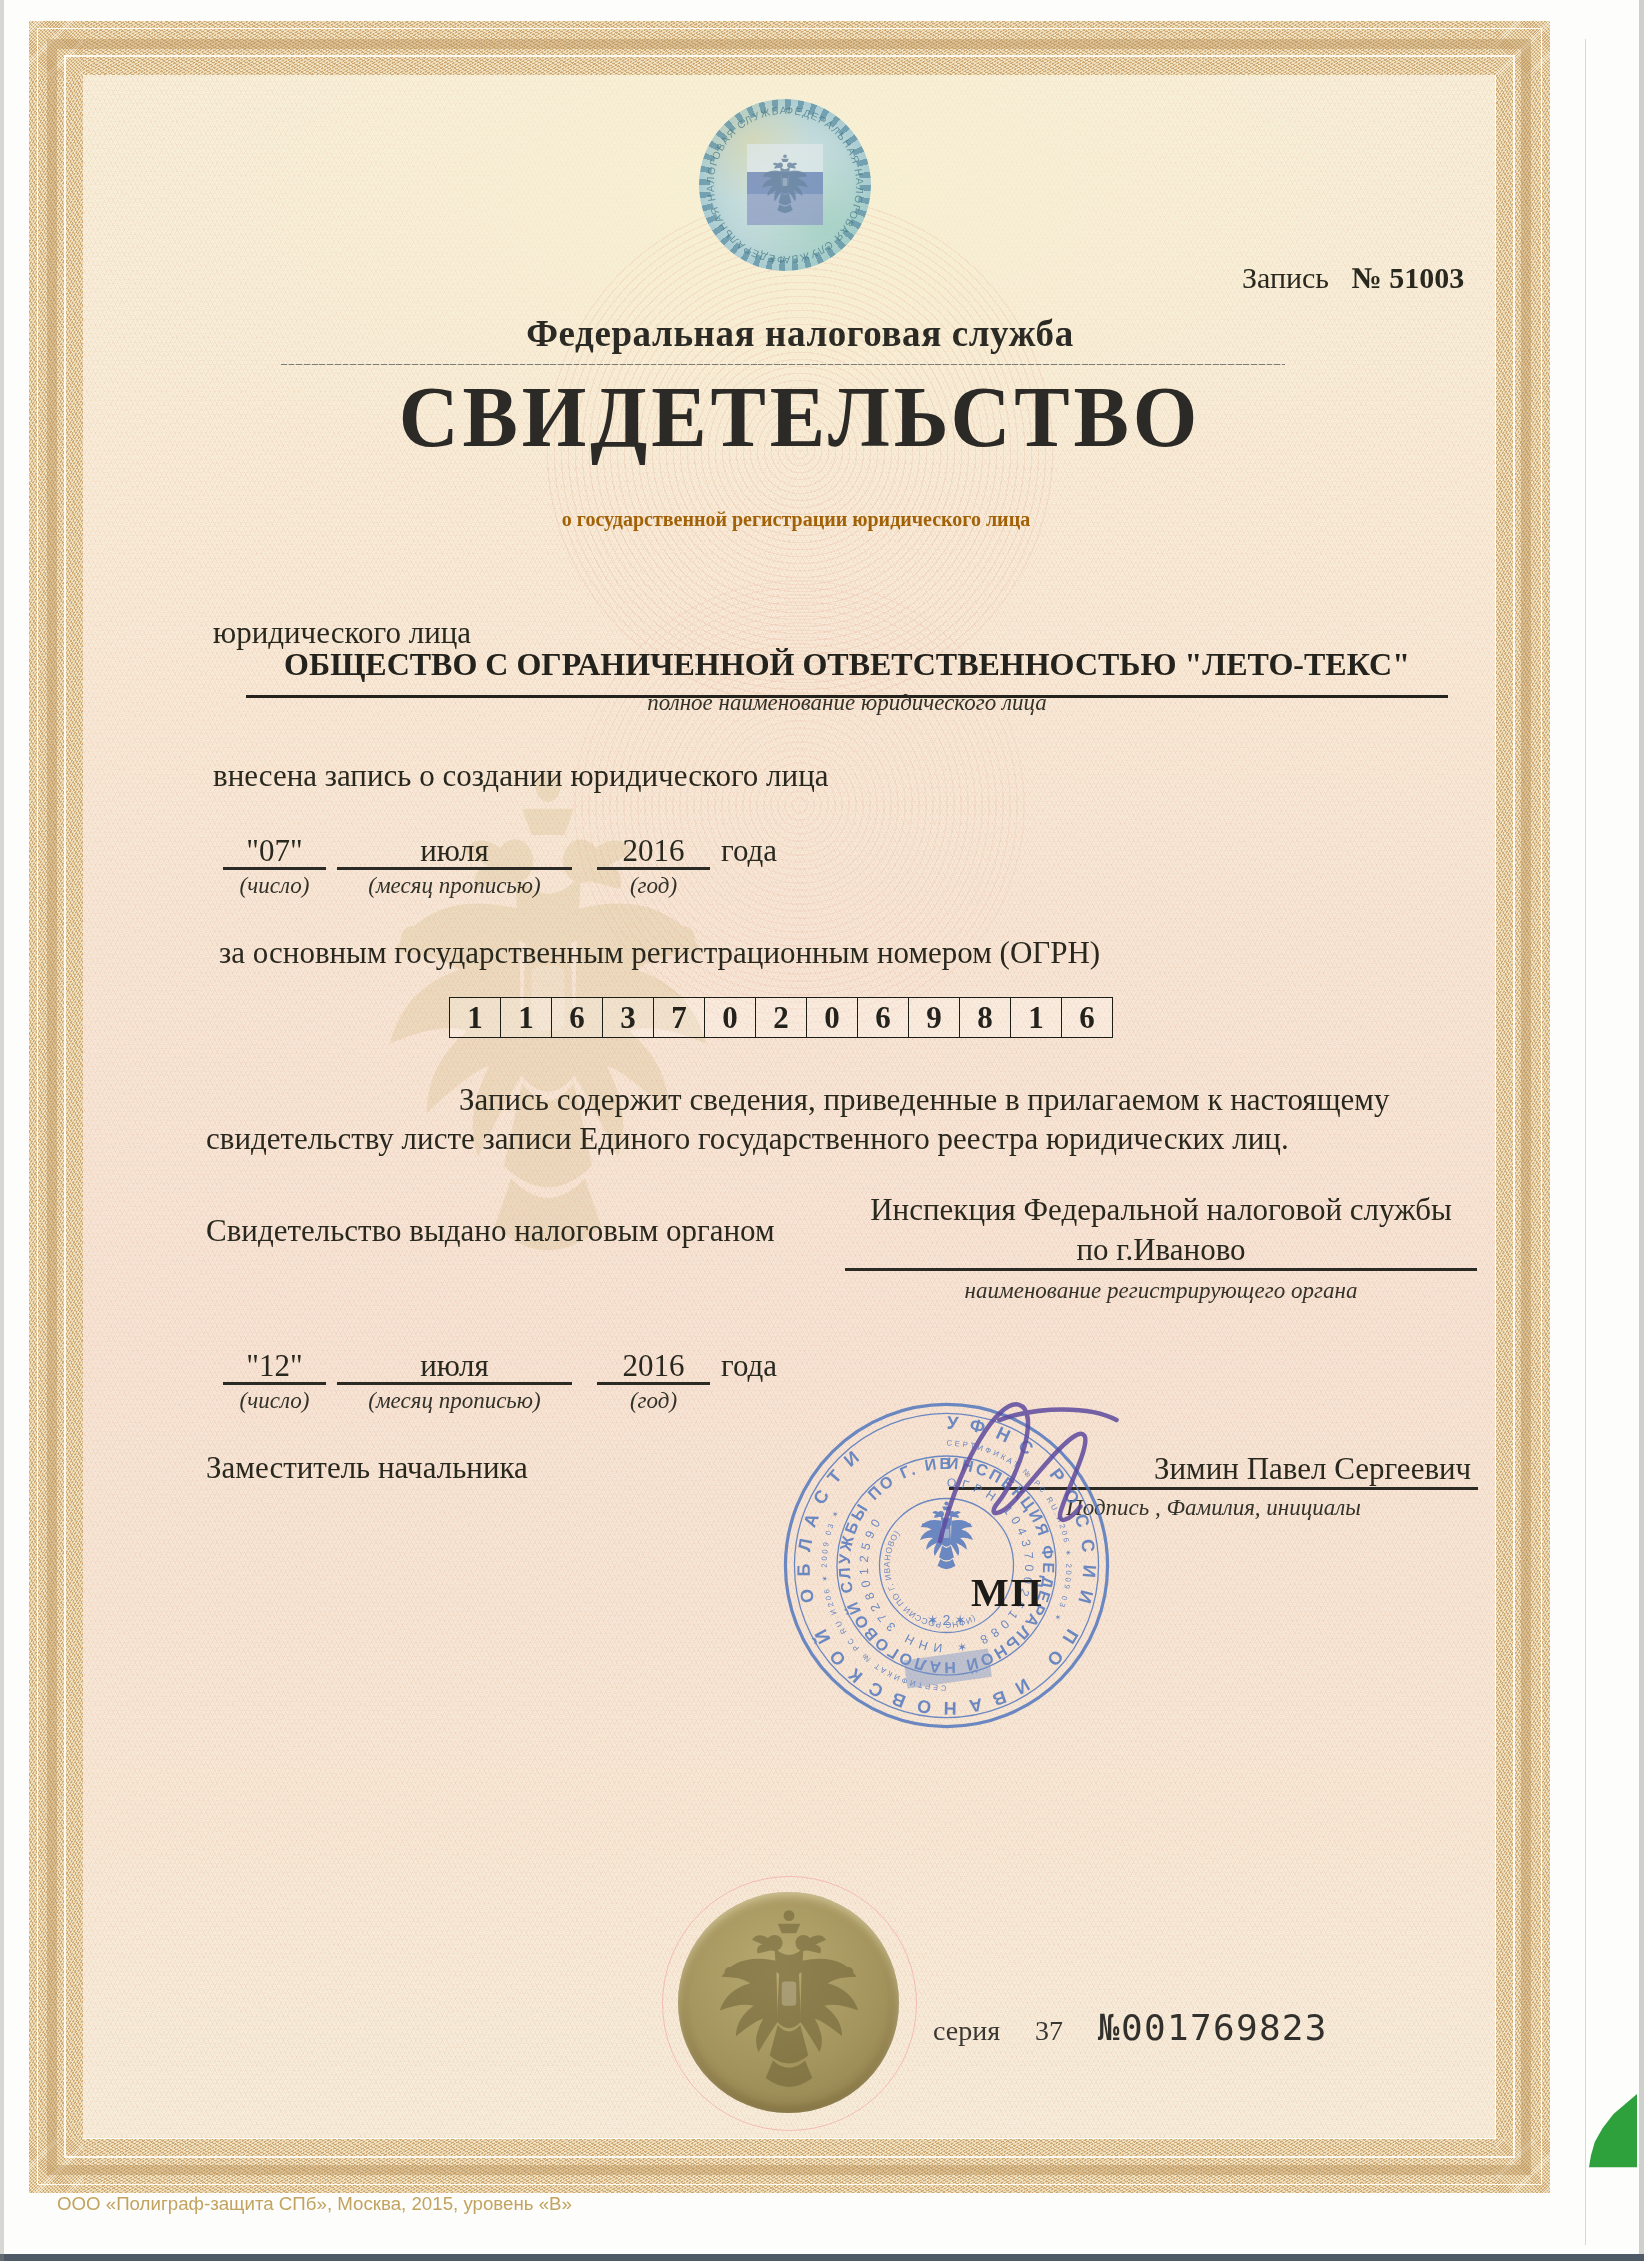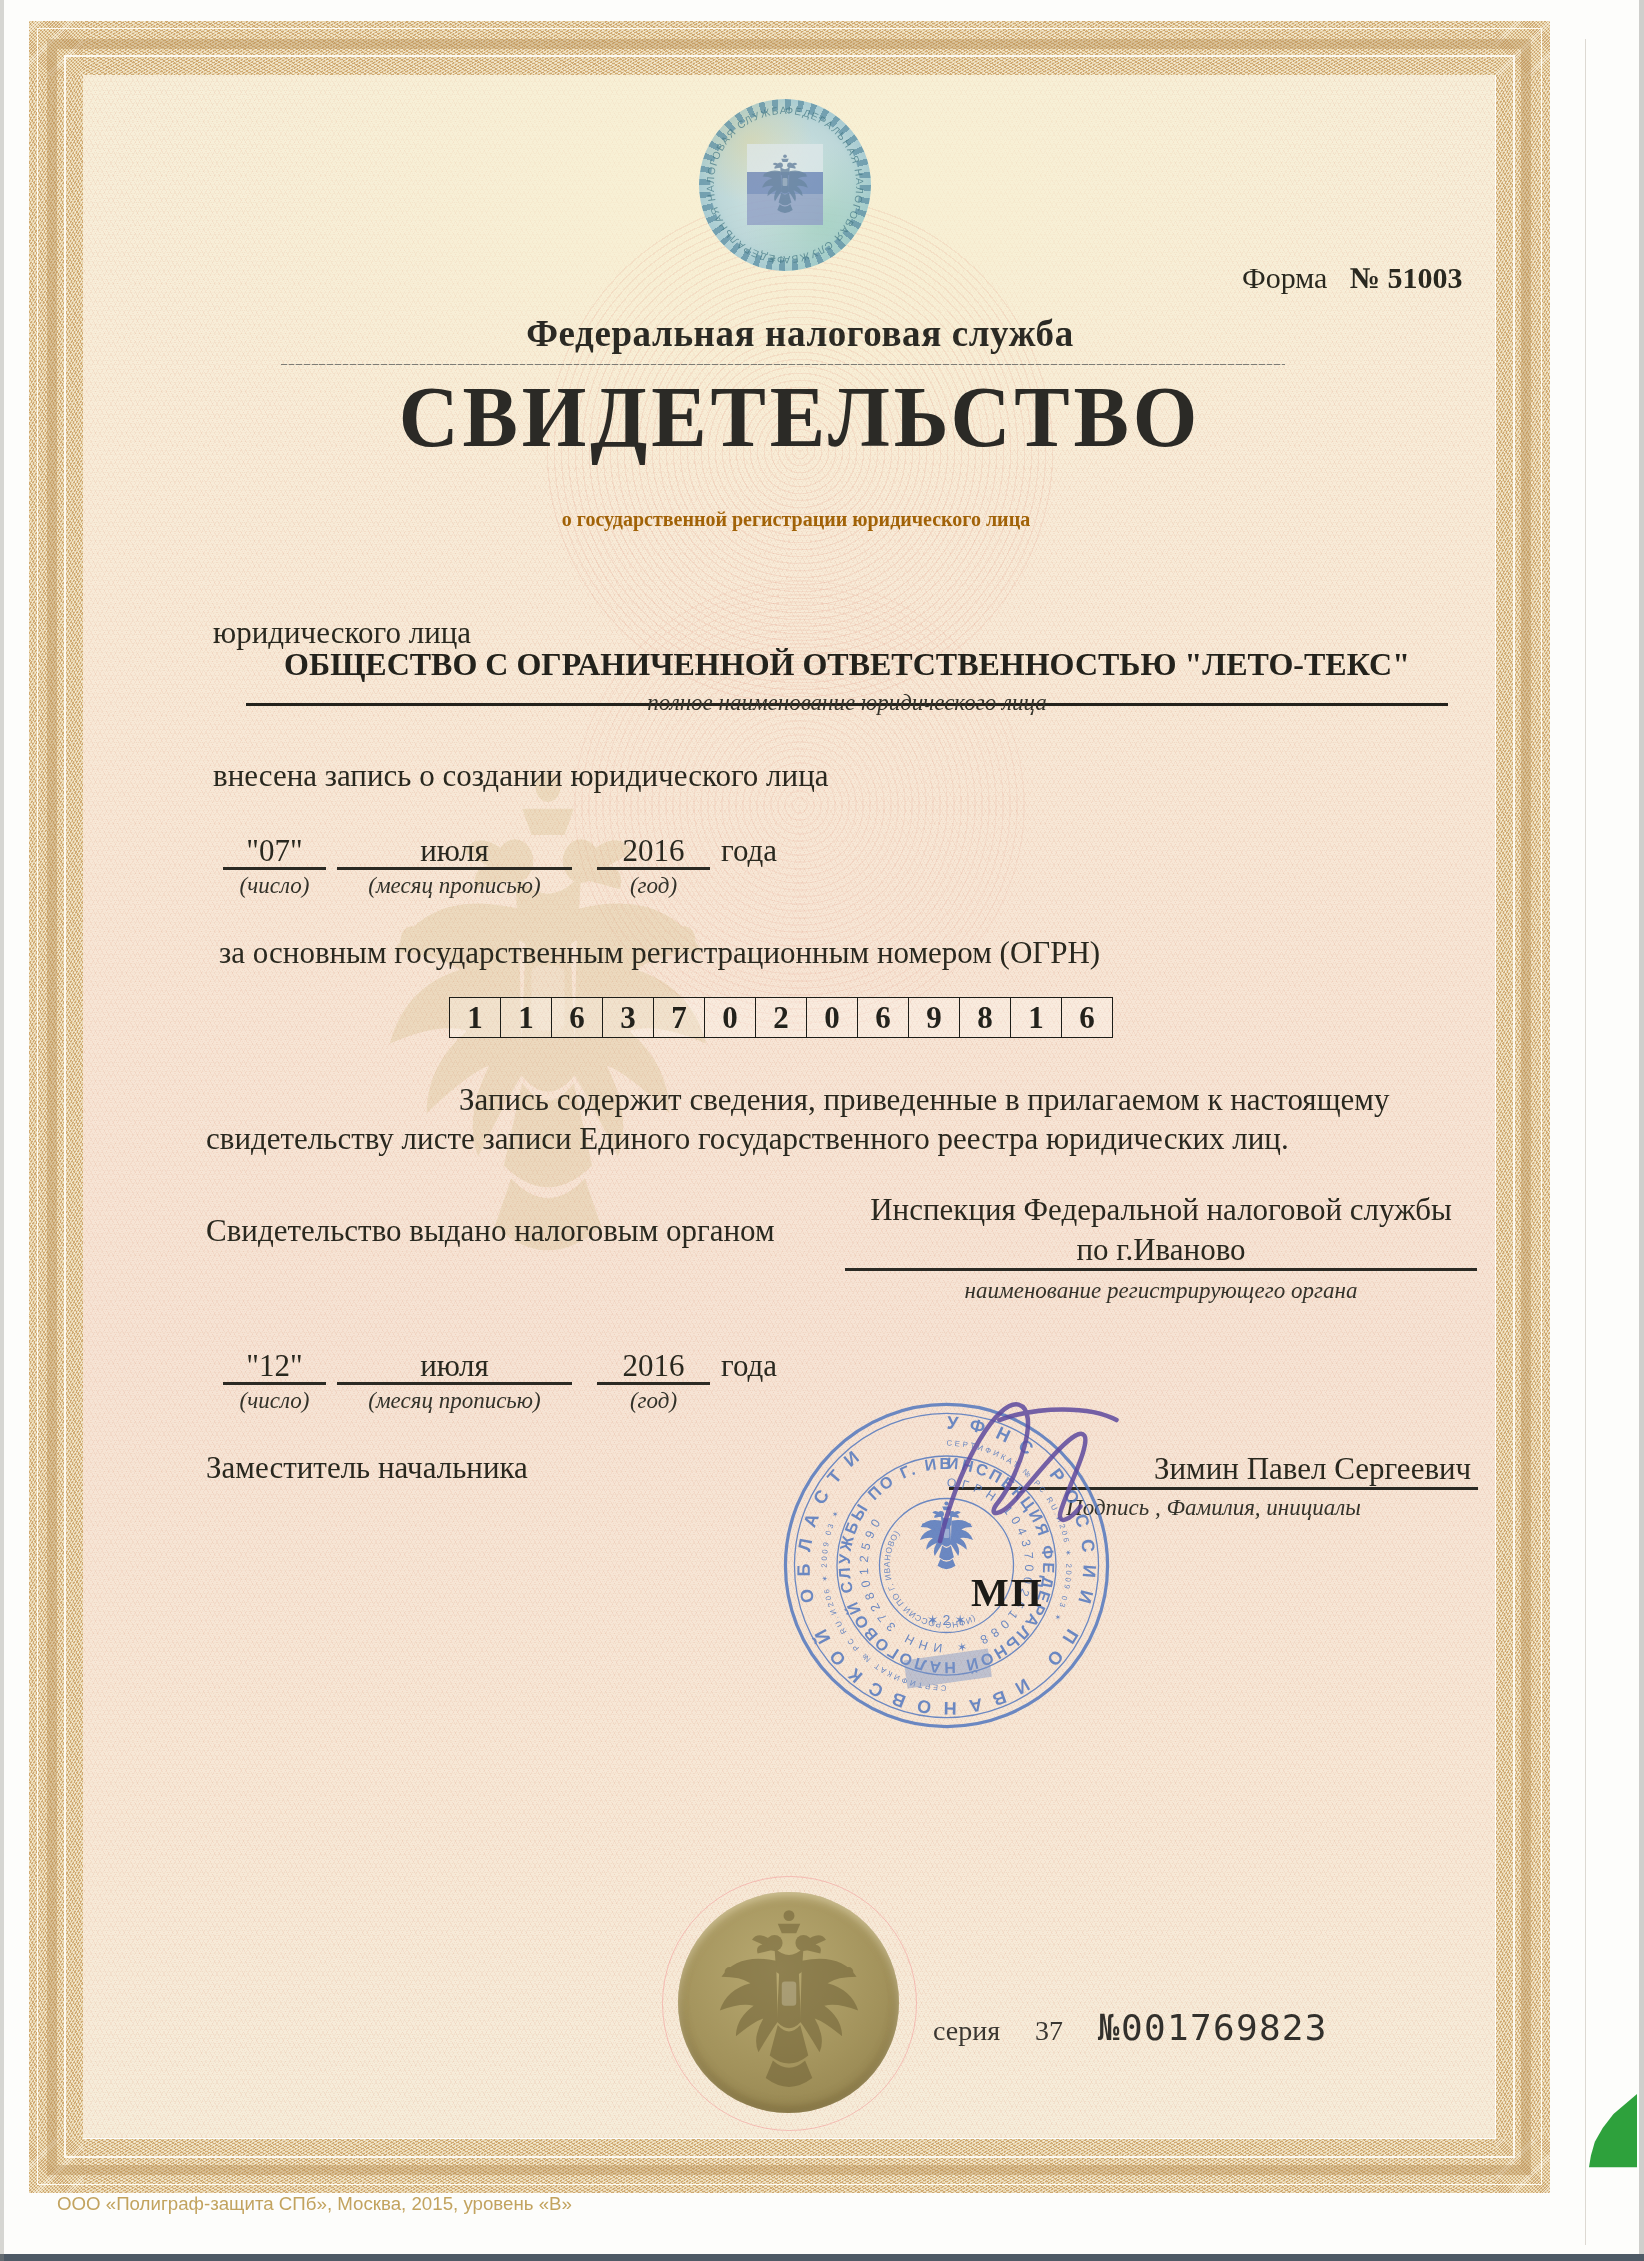--- a/index.html
+++ b/index.html
@@ -38,21 +38,21 @@
   .form-line { position:absolute; left:1242px; top:261px; font-size:30px; color:#29281f; }
   .agency { position:absolute; left:271px; top:312px; width:1058px; text-align:center;
             font-size:37px; font-weight:bold; letter-spacing:0.6px; color:#2b2a24; }
   .hr { position:absolute; left:281px; top:364px; width:1004px; height:1.3px;
         background:repeating-linear-gradient(90deg,#7d7c76 0 5.8px, rgba(125,124,118,0.25) 5.8px 7.7px); }
   .doc-title { position:absolute; left:271px; top:369px; width:1058px; text-align:center;
                font-size:83px; font-weight:bold; letter-spacing:3.9px; color:#2b2a26; transform:scaleY(1.05); }
   .subtitle { position:absolute; left:267px; top:508px; width:1058px; text-align:center;
               font-size:20px; font-weight:bold; color:#a16207; }
   .company { position:absolute; left:246px; top:646px; width:1202px; text-align:center;
-             font-size:32px; font-weight:bold; color:#23221c; border-bottom:3.2px solid #23221c; padding-bottom:20px; }
+             font-size:32px; font-weight:bold; color:#23221c; border-bottom:3.2px solid #23221c; padding-bottom:12px; }
   .company-cap { position:absolute; left:246px; top:690px; width:1202px; text-align:center; }
 
   
   .ogrn { position:absolute; left:449px; top:997px; display:flex; border:1.9px solid #1d1d18; }
   .ogrn .cell { width:50px; height:39px; border-right:1.3px solid #1d1d18; display:flex;
                 align-items:center; justify-content:center; font-size:31px; font-weight:bold; color:#23221c;
                 background:rgba(255,255,252,0.25); }
   .ogrn .cell:last-child { border-right:none; }
 
   
@@ -158,21 +158,21 @@
           <path id="holoPath" d="M 133,23 a 110,110 0 1,1 -0.01,0"></path>
         </defs>
       <g fill="#2f6a7a" opacity="0.7" font-family="Liberation Sans, sans-serif" font-size="16" letter-spacing="2">
         <text><textPath href="#holoPath" startOffset="0%">ФЕДЕРАЛЬНАЯ НАЛОГОВАЯ СЛУЖБА ✶ </textPath></text>
         <text><textPath href="#holoPath" startOffset="50%">ФЕДЕРАЛЬНАЯ НАЛОГОВАЯ СЛУЖБА ✶ </textPath></text>
       </g>
     </svg>
   </div>
 
   <div class="form-line">
-    <span>Форма</span>&nbsp;&nbsp;
+    <span>Запись</span>&nbsp;&nbsp;
     <span class="b">№ 51003</span>
   </div>
   <div class="agency">Федеральная налоговая служба</div>
   <div class="hr"></div>
   <div class="doc-title">СВИДЕТЕЛЬСТВО</div>
   <div class="subtitle">о государственной регистрации юридического лица</div>
 
   <div class="t" style="left:213px; top:615px;">юридического лица</div>
 
   <div class="company">ОБЩЕСТВО С ОГРАНИЧЕННОЙ ОТВЕТСТВЕННОСТЬЮ "ЛЕТО-ТЕКС"</div>

